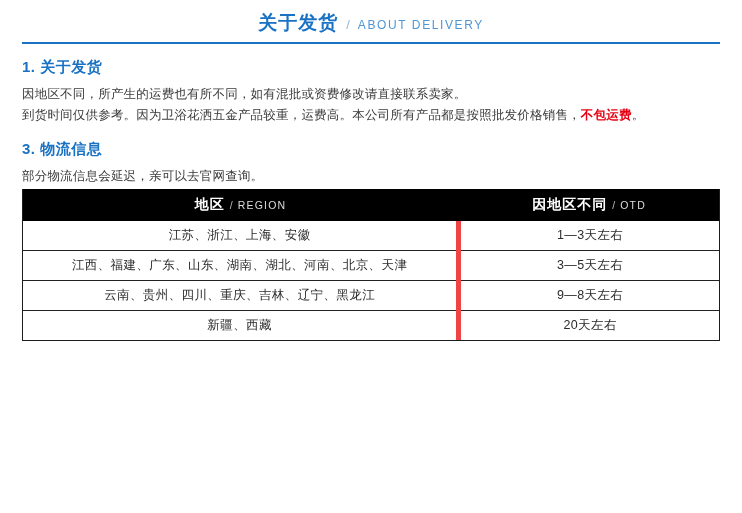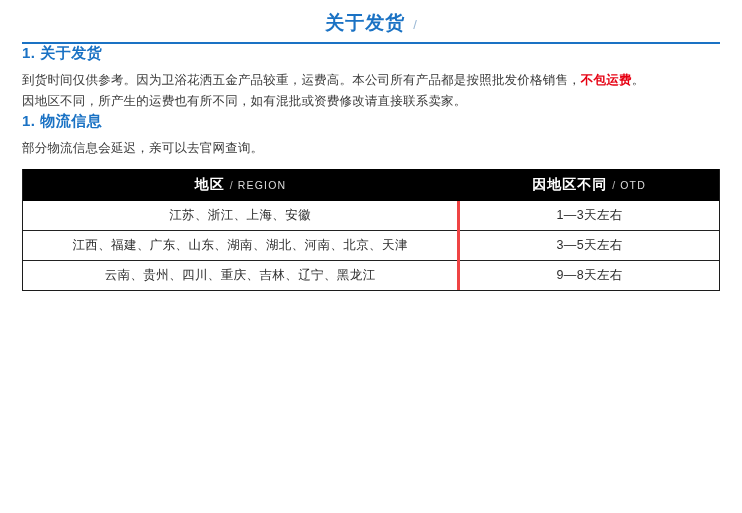--- a/index.html
+++ b/index.html
@@ -44,20 +44,21 @@
     color: #9ab8d4;
   }
   .header-en {
     font-size: 12px;
     color: #4e96d4;
     letter-spacing: 1.6px;
   }
 
   
   .section {
+    margin-top: 14px;
   }
   .section:first-of-type {
     margin-top: 16px;
   }
   .sec-title {
     font-size: 15px;
     font-weight: bold;
     color: #1a72c4;
     margin: 0 0 7px 0;
     letter-spacing: 0.5px;
@@ -68,21 +69,21 @@
     color: #3a3a3a;
     letter-spacing: 0.2px;
   }
   .hl-red {
     color: #e60012;
     font-weight: bold;
   }
 
   
   .table-wrap {
-    margin-top: 10px;
+    margin-top: 2px;
     border: 1px solid #1c1c1c;
     border-top: none;
   }
   .tbl {
     width: 100%;
     border-collapse: collapse;
     table-layout: fixed;
   }
   .tbl th {
     background: #000000;
@@ -106,55 +107,56 @@
     font-weight: normal;
     color: #bbbbbb;
     margin-left: 5px;
   }
   .tbl td {
     height: 27px;
     text-align: center;
     font-size: 12.5px;
     color: #2b2b2b;
     border-top: 1px solid #222222;
-    border-right: 3px solid #ef4444;
+    border-right: 5px solid #ef4444;
     letter-spacing: 0.4px;
   }
   .tbl td:last-child { border-right: none; }
   .tbl tr:first-child td { border-top: none; }
   .col-region { width: 62.6%; }
   .col-time { width: 37.4%; }
 </style>
 </head>
 <body>
 
 <div class="page">
 
   <div class="header">
     <span class="header-cn">关于发货</span>
     <span class="header-slash">/</span>
+    <span class="header-en">ABOUT DELIVERY</span>
   </div>
 
   <div class="section">
     <h2 class="sec-title">1. 关于发货</h2>
     <div class="sec-body">
+      <div>因地区不同，所产生的运费也有所不同，如有混批或资费修改请直接联系卖家。</div>
       <div>
         <span>到货时间仅供参考。因为卫浴花洒五金产品较重，运费高。本公司所有产品都是按照批发价格销售，</span><span class="hl-red">不包运费</span><span>。</span>
       </div>
-      <div>因地区不同，所产生的运费也有所不同，如有混批或资费修改请直接联系卖家。</div>
     </div>
   </div>
 
   <div class="section">
     <div class="sec-body">
     </div>
   </div>
 
   <div class="section">
-    <h2 class="sec-title">1. 物流信息</h2>
+    <h2 class="sec-title">3. 物流信息</h2>
     <div class="sec-body">
       <div>部分物流信息会延迟，亲可以去官网查询。</div>
     </div>
   </div>
 
   <div class="table-wrap">
     <table class="tbl">
       <colgroup>
         <col class="col-region">
         <col class="col-time">
@@ -175,17 +177,21 @@
           <td>1—3天左右</td>
         </tr>
         <tr>
           <td>江西、福建、广东、山东、湖南、湖北、河南、北京、天津</td>
           <td>3—5天左右</td>
         </tr>
         <tr>
           <td>云南、贵州、四川、重庆、吉林、辽宁、黑龙江</td>
           <td>9—8天左右</td>
         </tr>
+        <tr>
+          <td>新疆、西藏</td>
+          <td>20天左右</td>
+        </tr>
       </tbody>
     </table>
   </div>
 
 </div>
 
 </body></html>

